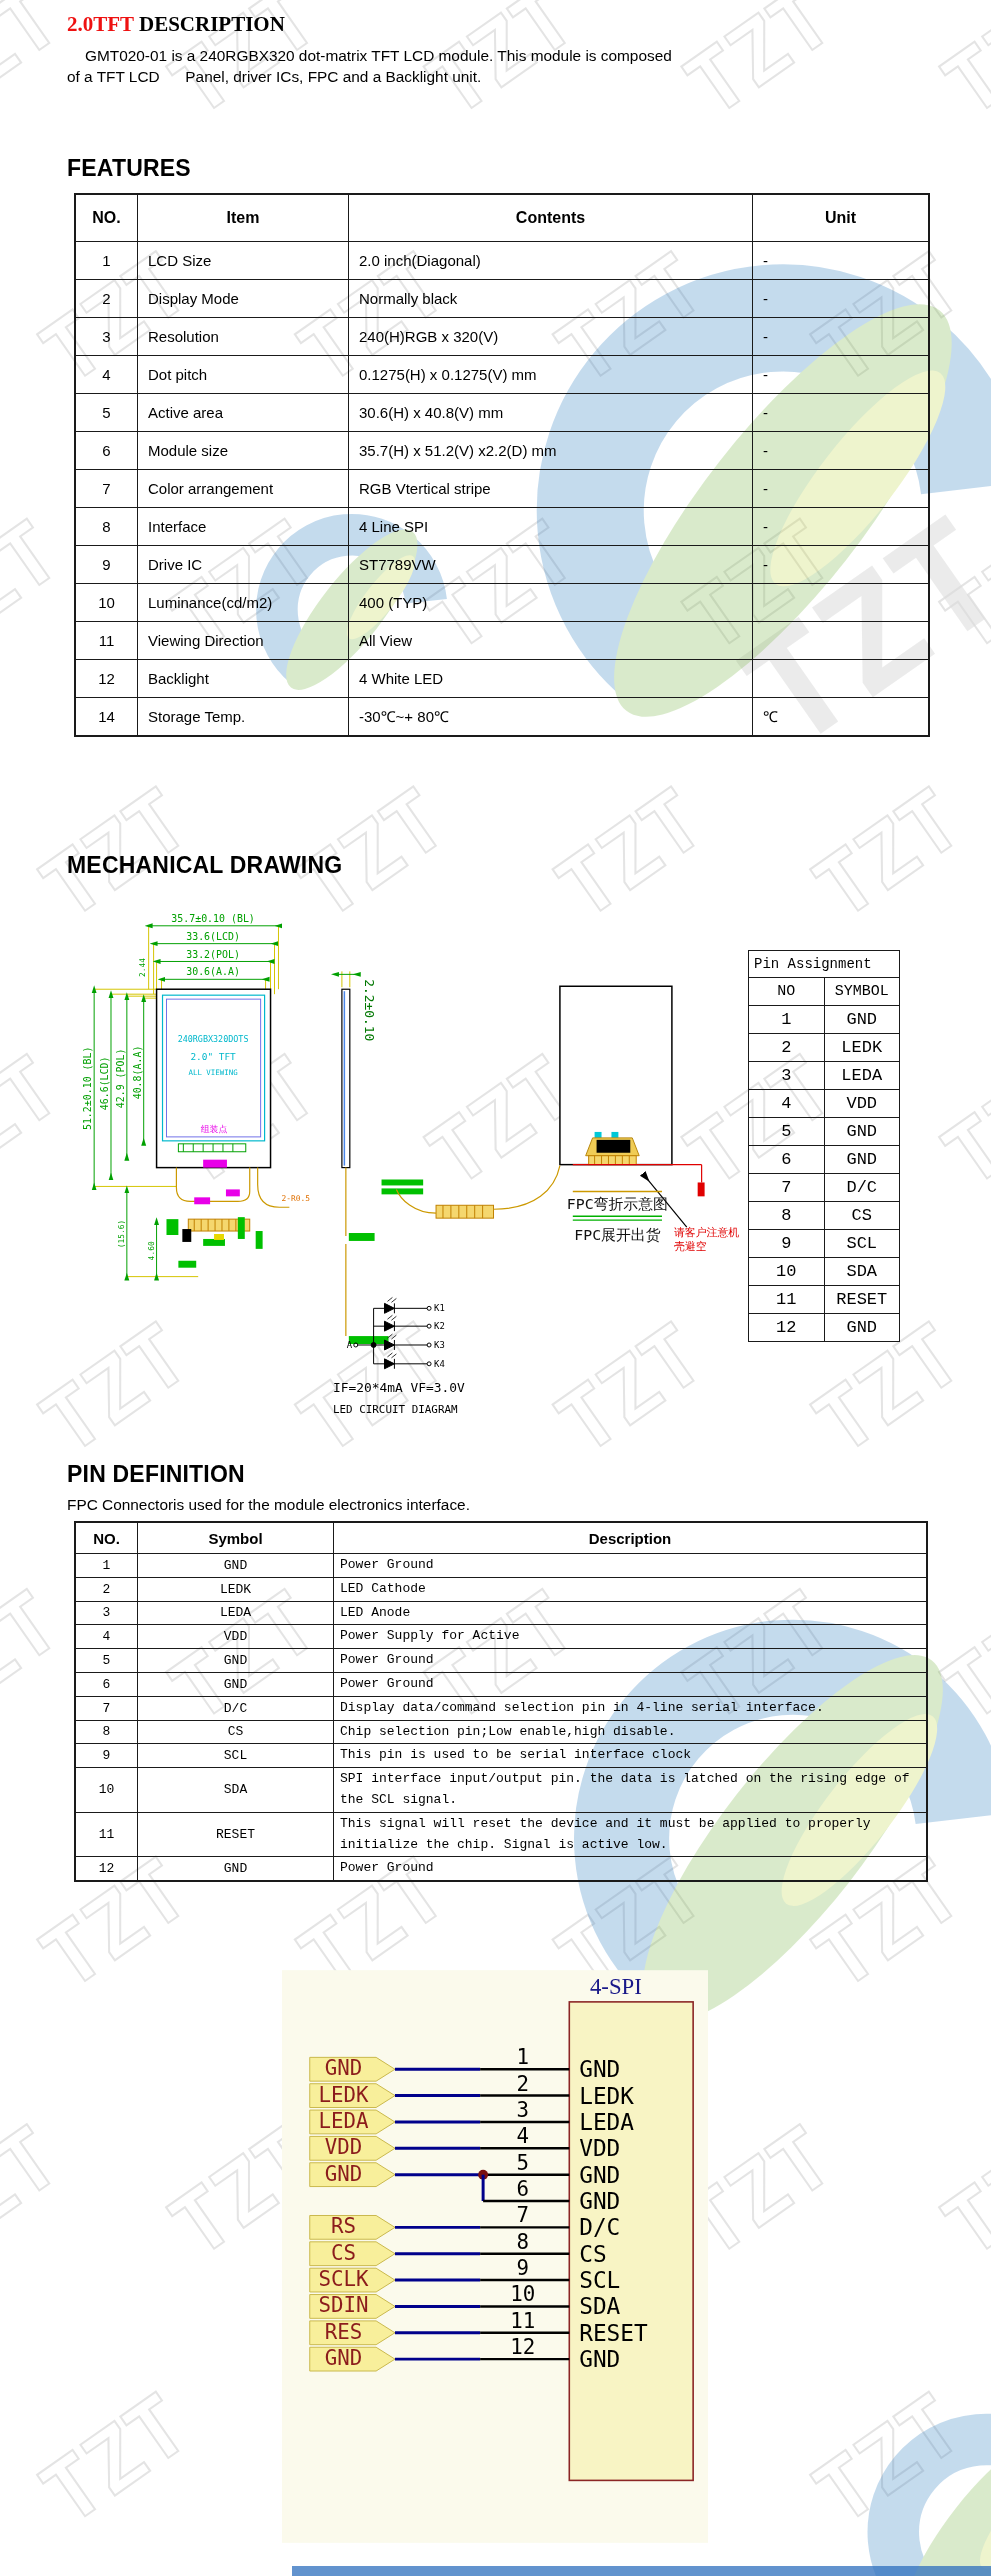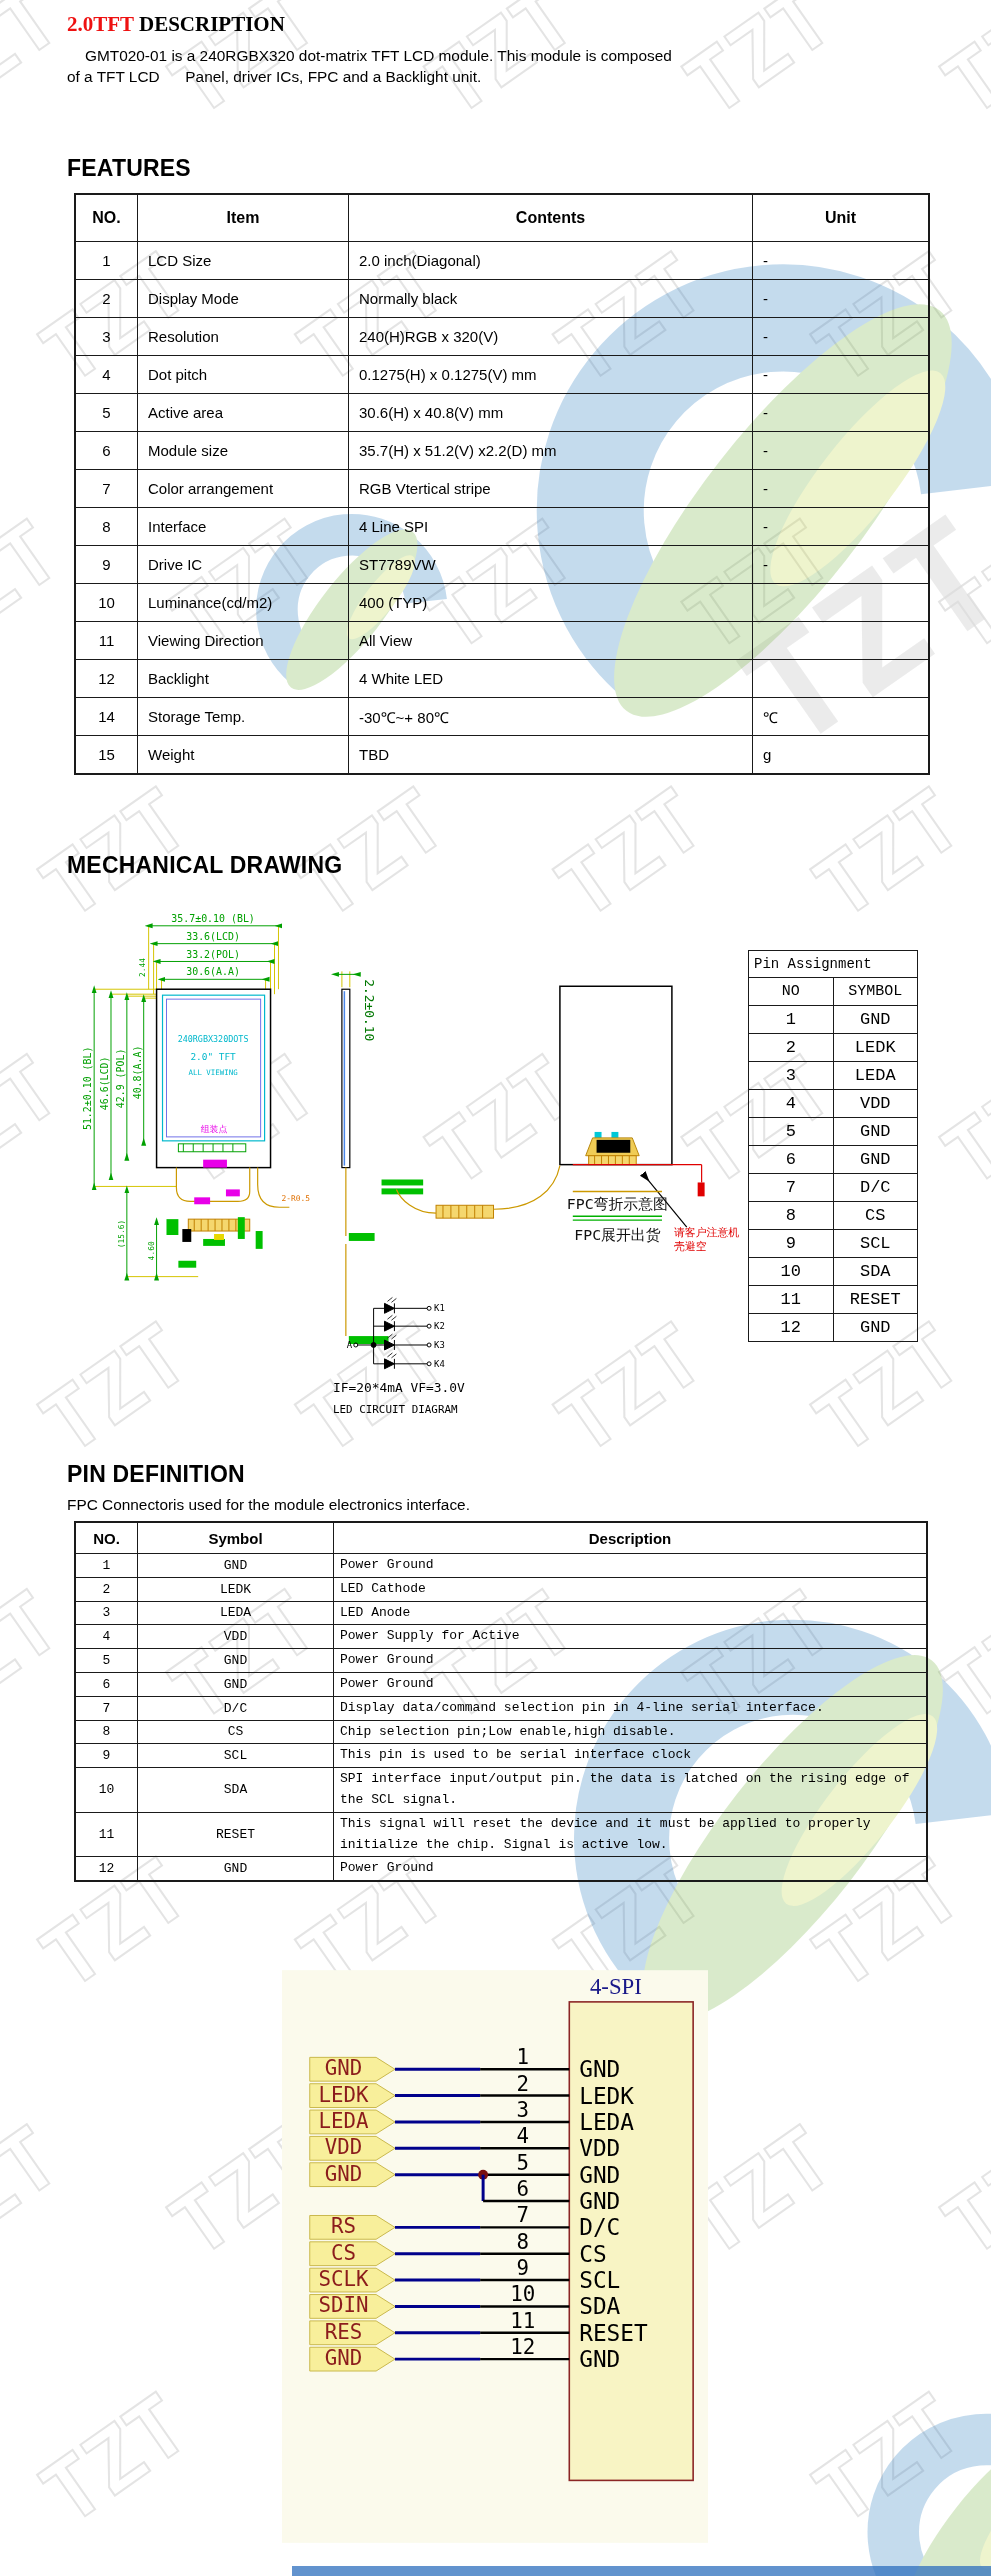--- a/index.html
+++ b/index.html
@@ -16,21 +16,21 @@
   table.dt th,table.dt td{border:1px solid #1a1a1a;overflow:hidden;}
   
   #features-table{width:842px;font-size:15px;}
   #features-table th{height:44px;font-size:16px;font-weight:bold;text-align:center;}
   #features-table tbody tr{height:38px;}
   #features-table td.c0{width:59px;text-align:center;}
   #features-table td.c1{width:208px;padding-left:10px;}
   #features-table td.c2{width:401px;padding-left:10px;}
   #features-table td.c3{width:173px;padding-left:10px;}
   
-  #pa-table{width:170px;font-family:"Liberation Mono","DejaVu Sans Mono",monospace;background:rgba(255,255,255,.0);}
+  #pa-table{width:152px;font-family:"Liberation Mono","DejaVu Sans Mono",monospace;background:rgba(255,255,255,.0);}
   #pa-table .pa-title{height:24px;font-size:14px;padding-left:5px;font-weight:normal;text-align:left;}
   #pa-table thead th{height:25px;font-size:15px;font-weight:normal;text-align:center;}
   #pa-table tbody tr{height:28px;}
   #pa-table td{text-align:center;font-size:17px;}
   #pa-table td.c0{width:55px;}
   #pa-table td.c1{width:116px;}
   
   #pd-table{width:842px;}
   #pd-table th{height:28px;font-size:15px;font-weight:bold;text-align:center;}
   #pd-table tbody{font-family:"Liberation Mono","DejaVu Sans Mono",monospace;font-size:13px;}
@@ -209,26 +209,20 @@
           <td class="c0">12</td>
           <td class="c1">Backlight</td>
           <td class="c2">4 White LED</td>
           <td class="c3"></td>
         </tr>
         <tr>
           <td class="c0">14</td>
           <td class="c1">Storage Temp.</td>
           <td class="c2">-30℃~+ 80℃</td>
           <td class="c3">℃</td>
-        </tr>
-        <tr>
-          <td class="c0">15</td>
-          <td class="c1">Weight</td>
-          <td class="c2">TBD</td>
-          <td class="c3">g</td>
         </tr>
       </tbody>
   </table>
 
   <div class="abs h1" style="left:67px;top:852px;z-index:2;">MECHANICAL DRAWING</div>
 
   <svg class="abs" style="left:0;top:892px;z-index:2;" width="991" height="575" viewBox="0 0 1000 580">
     <defs>
       <marker id="ag" markerWidth="8" markerHeight="8" refX="4" refY="4" orient="auto">
         <path d="M0,4 L8,1.5 L8,6.5 Z" fill="#00a000"></path>

